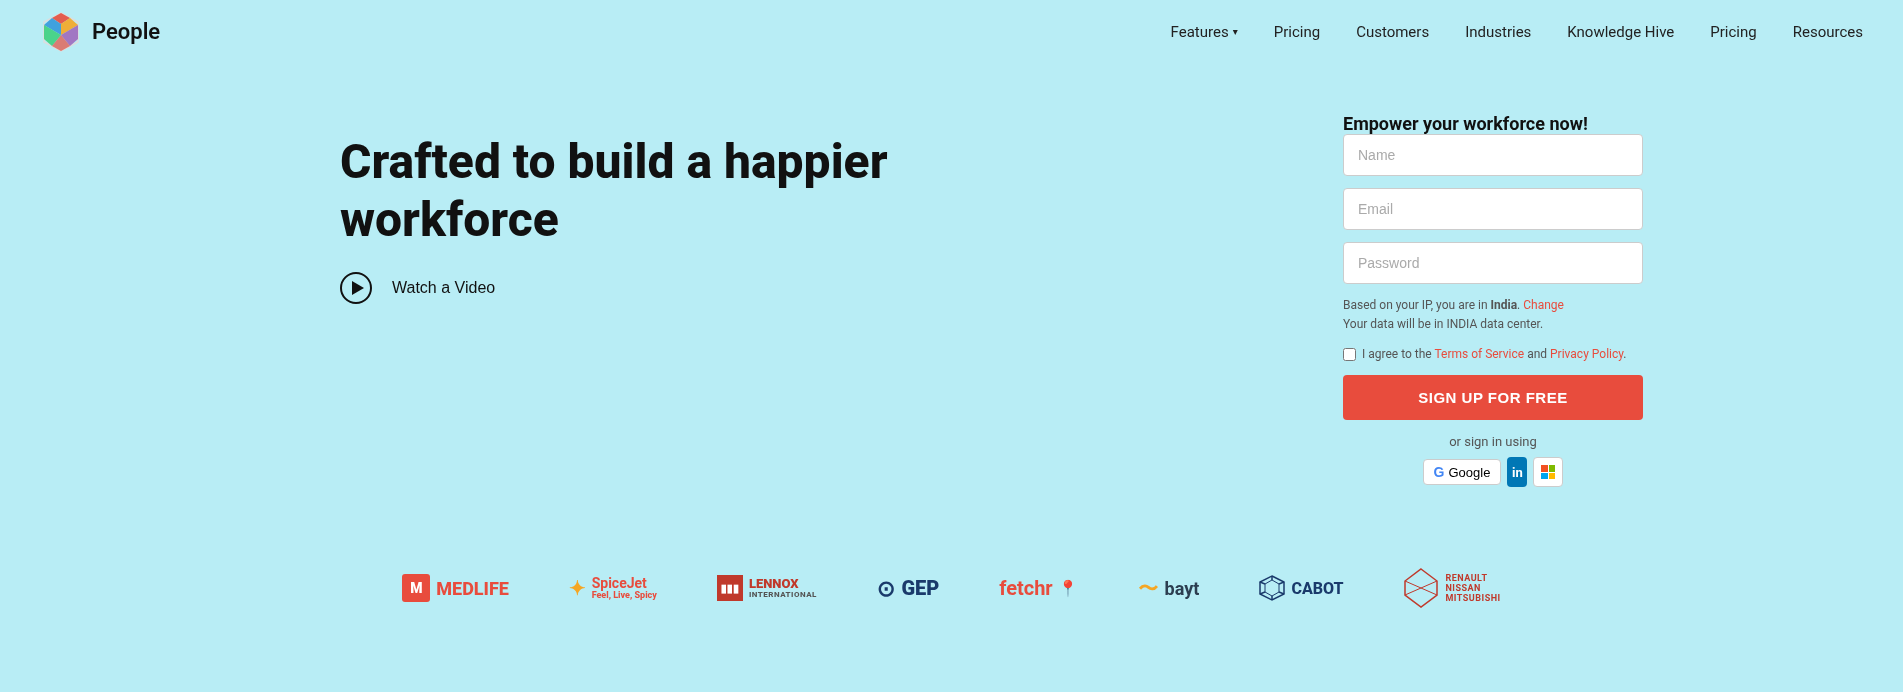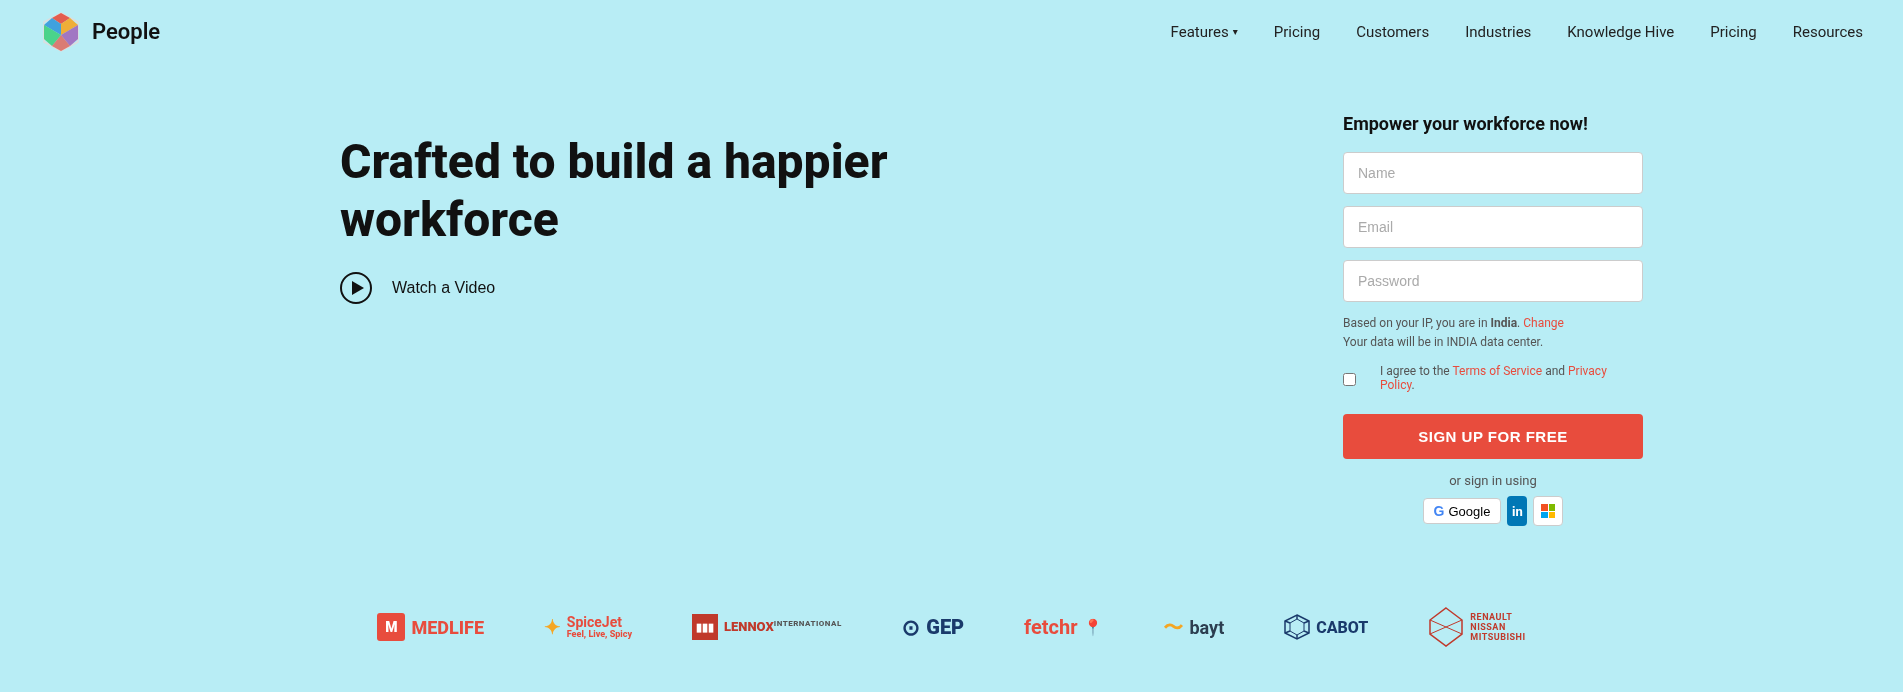--- a/index.html
+++ b/index.html
@@ -116,21 +116,20 @@
     .signup-form-container {
       width: 300px;
       background: transparent;
       padding-top: 10px;
       flex-shrink: 0;
     }
     .form-title {
       font-size: 18px;
       font-weight: 700;
       color: #111;
-      margin-bottom: 18px;
     }
     .form-input {
       width: 100%;
       padding: 12px 14px;
       border: 1px solid #ccc;
       border-radius: 4px;
       font-size: 14px;
       color: #555;
       background: #fff;
       margin-bottom: 12px;
@@ -142,23 +141,23 @@
       font-size: 12px;
       color: #555;
       margin-bottom: 12px;
       line-height: 1.6;
     }
     .geo-info a { color: #e84c3d; text-decoration: none; }
     .geo-info .highlight { font-weight: 700; }
 
     .agree-row {
       display: flex;
-      align-items: center;
-      gap: 24px;
-      margin-bottom: 22px;
+      align-items: flex-end;
+      gap: 6px;
+      margin-bottom: 14px;
       font-size: 12px;
       color: #555;
     }
     .agree-row a { color: #e84c3d; text-decoration: none; }
     .agree-checkbox {
       margin-top: 2px;
       cursor: pointer;
     }
 
     .signup-btn {
@@ -413,21 +412,21 @@
   <div class="brand-logo">
     <span class="spicejet-icon">✦</span>
     <div style="display:flex;flex-direction:column;line-height:1.1;">
       <span class="spicejet-logo">SpiceJet</span>
       <span style="font-size:9px;color:#e84c3d;">Feel, Live, Spicy</span>
     </div>
   </div>
 
   <div class="brand-logo">
     <div class="lennox-icon">▮▮▮</div>
-    <div style="display:flex;flex-direction:row;line-height:1.1;">
+    <div style="display:flex;flex-direction:column;line-height:1.1;">
       <span class="lennox-logo">LENNOX</span>
       <span style="font-size:8px;color:#555;letter-spacing:0.5px;">INTERNATIONAL</span>
     </div>
   </div>
 
   <div class="brand-logo">
     <span style="font-size:22px;color:#1a3a6b;">⊙</span>
     <span class="gep-logo">GEP</span>
   </div>
 

